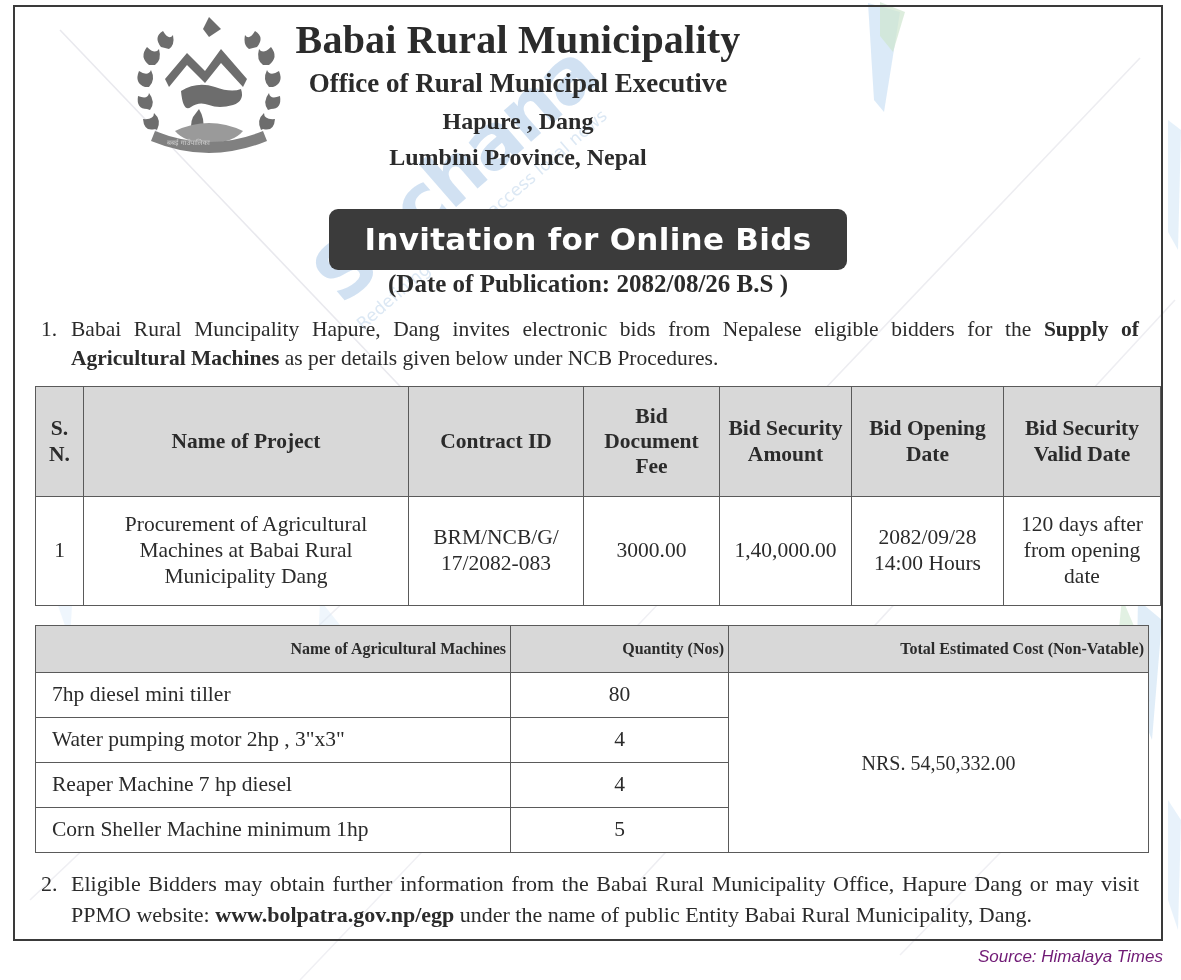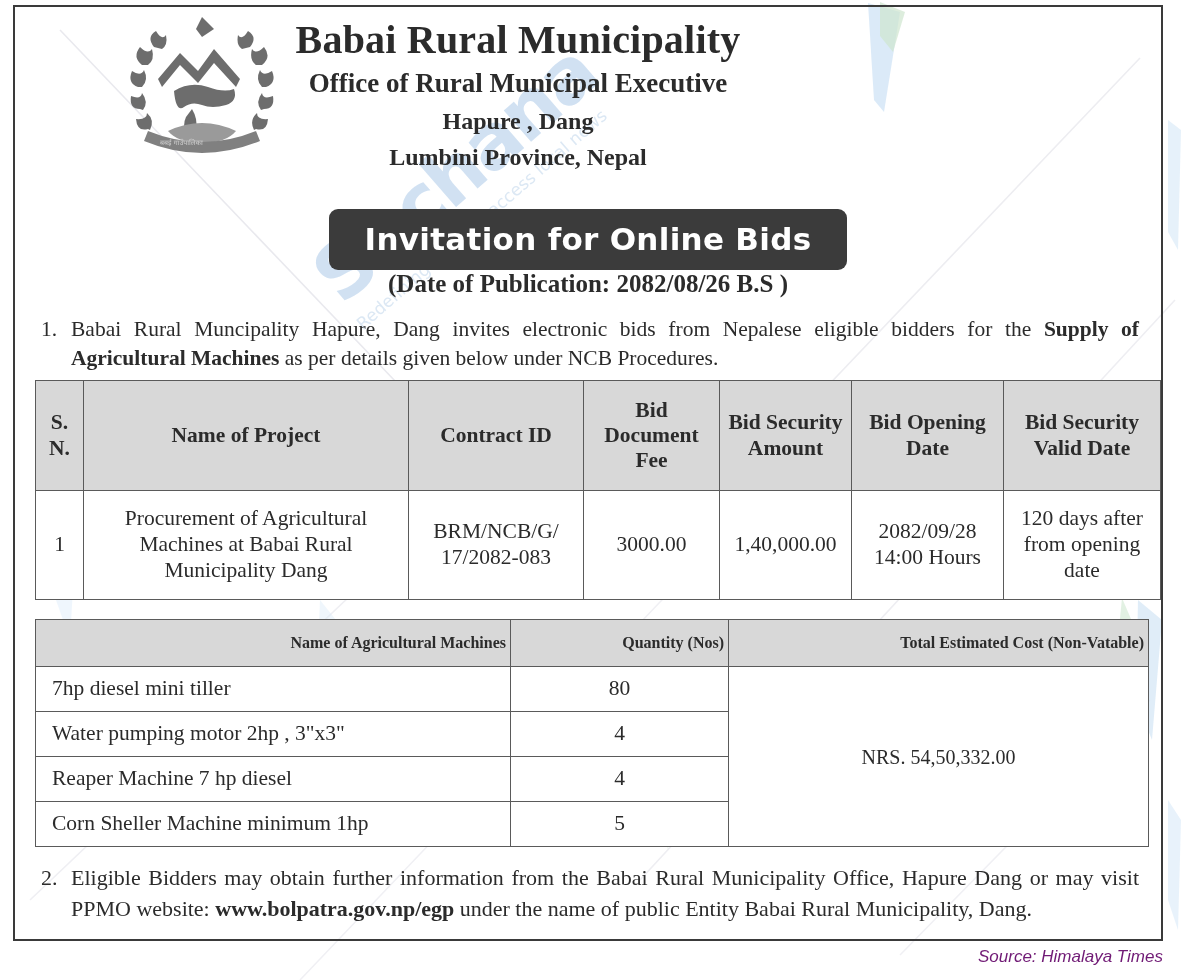--- a/index.html
+++ b/index.html
@@ -70,21 +70,21 @@
 
   
   .header {
     position: relative;
     padding-top: 10px;
     height: 180px;
     box-sizing: border-box;
   }
   .emblem {
     position: absolute;
-    left: 103px;
+    left: 110px;
     top: 6px;
     width: 168px;
     height: 142px;
     text-align: right;
   }
   .emblem svg { width: 100%; height: 100%; display:block; }
   .titles {
     text-align: center;
     padding-right: 140px;
   }
@@ -183,21 +183,21 @@
     font-size: 21.5px;
     line-height: 1.18;
   }
   table.doc-table tbody td {
     background: #ffffff;
     font-weight: normal;
     font-size: 21.5px;
     line-height: 1.2;
   }
 
-  #table-bid { margin-top: 8px; width: 1113px; }
+  #table-bid { margin-top: 14px; width: 1113px; }
   #table-bid thead th { height: 103px; }
   #table-bid tbody td { height: 102px; }
 
   #table-machines { margin-top: 19px; width: 1113px; }
   #table-machines thead th { height: 40px; font-size: 16px; text-align: right; }
   #table-machines tbody td { height: 38px; }
   #table-machines tbody td.mname {
     text-align: left;
     padding-left: 16px;
   }

